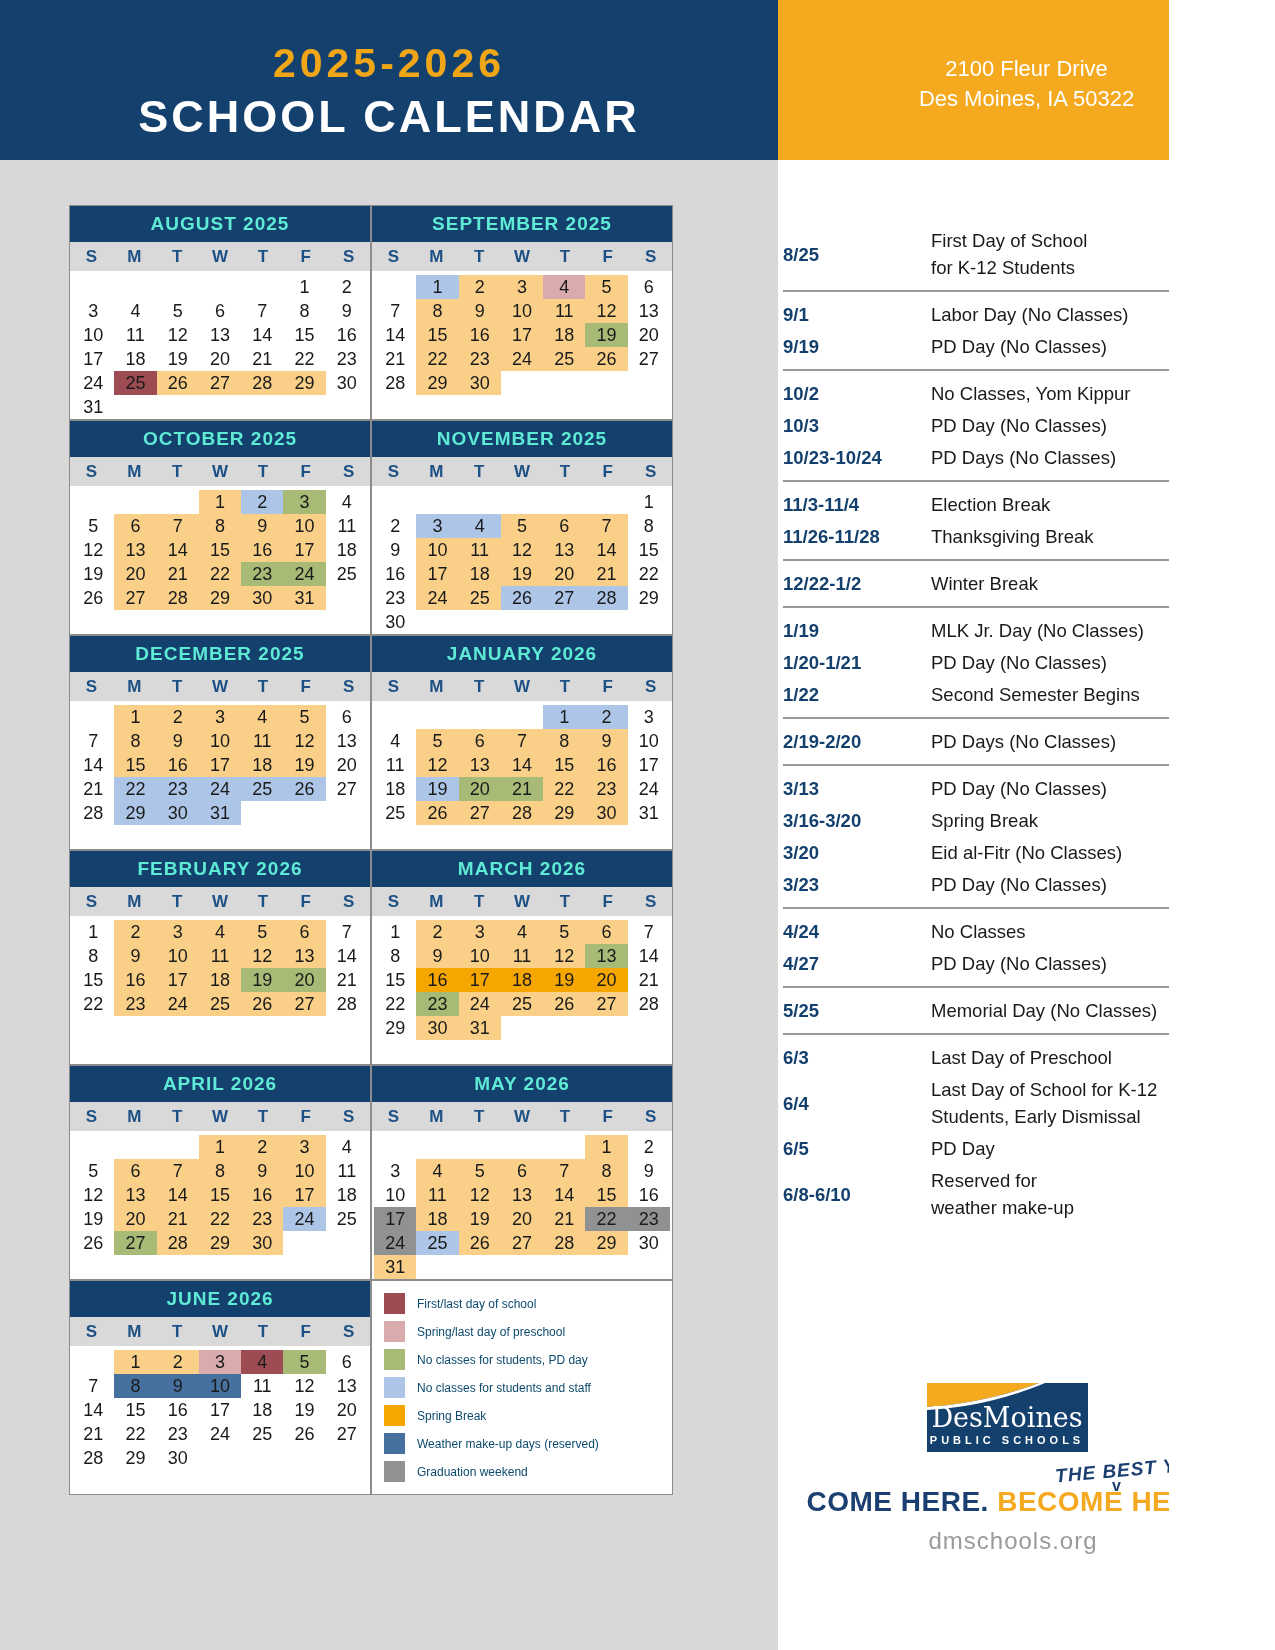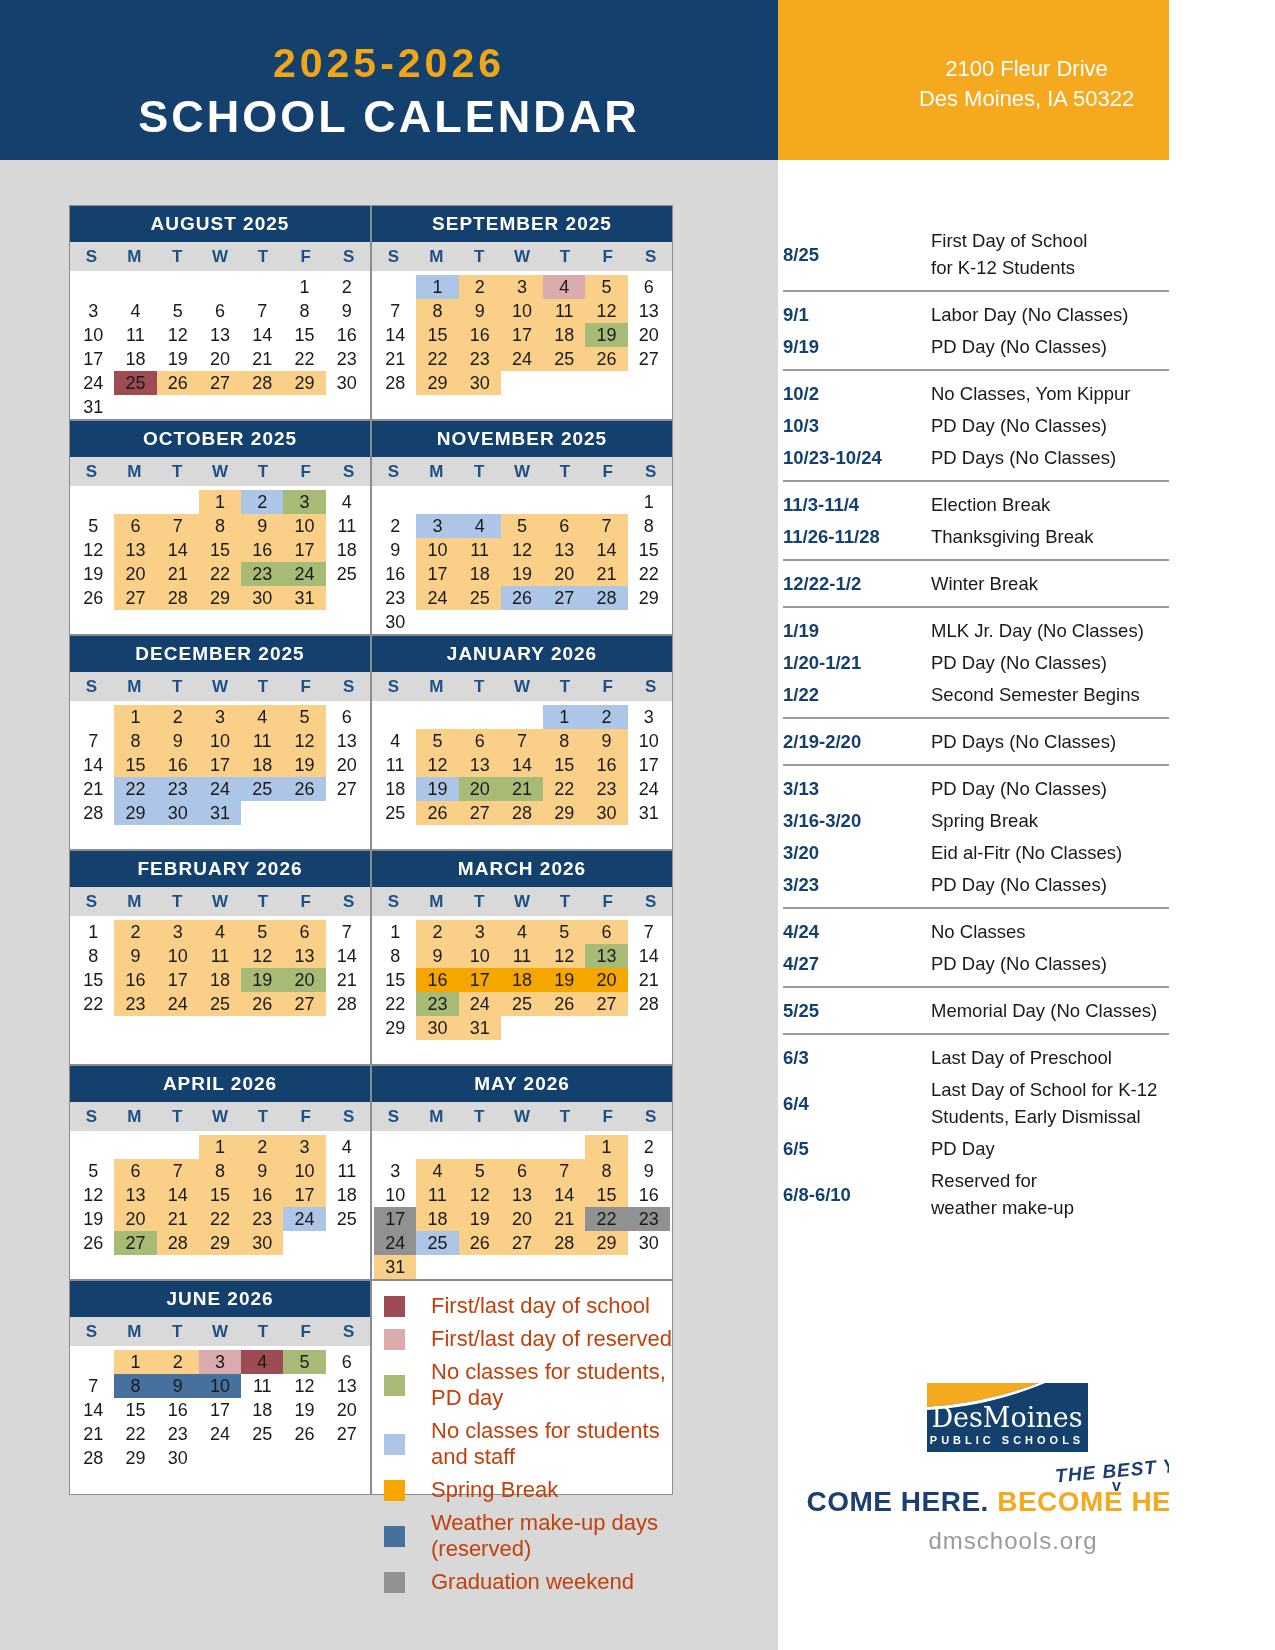--- a/index.html
+++ b/index.html
@@ -14,32 +14,32 @@
   .hdr-right{position:absolute;left:778px;top:0;width:497px;height:160px;background:#F5A91F;
              text-align:center;box-sizing:border-box;padding-top:48px;}
   .hdr-district{color:#14406E;font-size:25px;font-weight:bold;}
   .hdr-addr{color:#ffffff;font-size:22px;line-height:30px;margin-top:6px;}
 
   
   .left-panel{position:absolute;left:0;top:160px;width:778px;height:1490px;background:#D8D8D8;}
   .cal-grid{position:absolute;left:69px;top:45px;width:604px;display:grid;
             grid-template-columns:302px 302px;grid-auto-rows:215px;}
   .month{background:#ffffff;border:1px solid #8C8C8C;box-sizing:border-box;}
-  .month-title{background:#14406E;color:#ffffff;font-size:19px;font-weight:bold;
+  .month-title{background:#14406E;color:#5eead4;font-size:19px;font-weight:bold;
                letter-spacing:1px;text-align:center;line-height:36px;height:36px;}
   .wk-row{background:#D9D9D9;display:grid;grid-template-columns:repeat(7,1fr);height:29px;}
   .wk-row span{color:#1D5186;font-weight:bold;font-size:17px;text-align:center;line-height:29px;}
   .days{display:grid;grid-template-columns:repeat(7,1fr);margin:4px 2px 0 2px;}
   .day{height:24px;line-height:24px;text-align:center;font-size:18px;color:#1A1A1A;}
 
   
   .legend{background:#ffffff;border:1px solid #8C8C8C;box-sizing:border-box;padding:12px 0 0 12px;}
   .lg-item{display:flex;align-items:center;margin-bottom:7px;}
   .lg-sw{width:21px;height:21px;margin-right:12px;flex:0 0 auto;}
-  .lg-label{font-size:22px;color:#c2410c;margin-left:14px;}
+  .lg-label{font-size:12px;color:#0c4a6e;}
 
   
   .events{position:absolute;left:783px;top:222px;width:392px;}
   .ev{display:flex;align-items:center;margin:5px 0;}
   .ev.date-multiline{align-items:flex-end;}
   .ev-date{flex:0 0 148px;color:#14406E;font-weight:bold;font-size:18.5px;
            line-height:27px;white-space:pre-line;}
   .ev-desc{flex:1;color:#1A1A1A;font-size:18.5px;line-height:27px;white-space:pre-line;}
   .ev-div{border-top:2px solid #999999;margin:9px 0;}
 
@@ -588,21 +588,21 @@
             <span class="day">30</span>
           </div>
         </div>
         <div class="legend">
           <div class="lg-item">
             <span class="lg-sw" style="background: rgb(156, 76, 82);"></span>
             <span class="lg-label">First/last day of school</span>
           </div>
           <div class="lg-item">
             <span class="lg-sw" style="background: rgb(218, 171, 173);"></span>
-            <span class="lg-label">First/last day of reserved</span>
+            <span class="lg-label">Spring/last day of preschool</span>
           </div>
           <div class="lg-item">
             <span class="lg-sw" style="background: rgb(168, 187, 118);"></span>
             <span class="lg-label">No classes for students, PD day</span>
           </div>
           <div class="lg-item">
             <span class="lg-sw" style="background: rgb(173, 198, 231);"></span>
             <span class="lg-label">No classes for students and staff</span>
           </div>
           <div class="lg-item">

